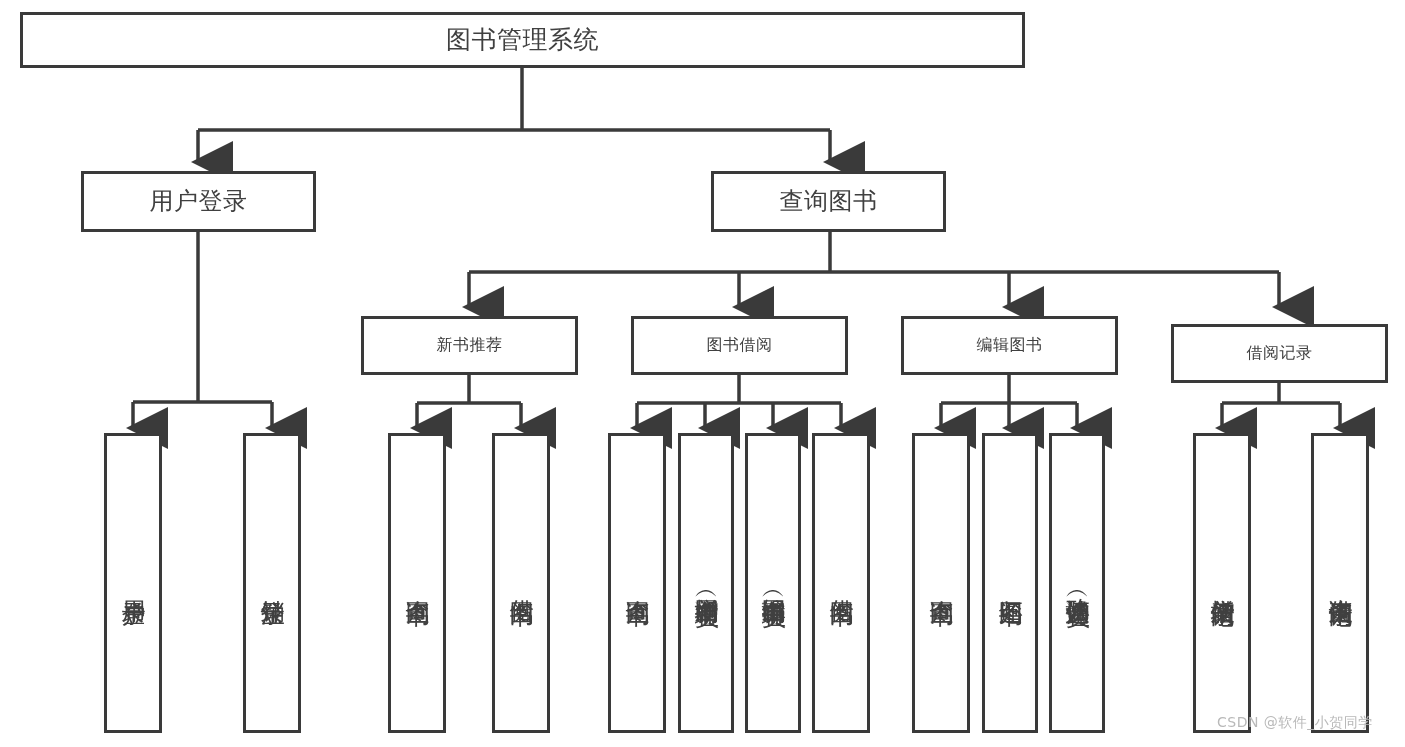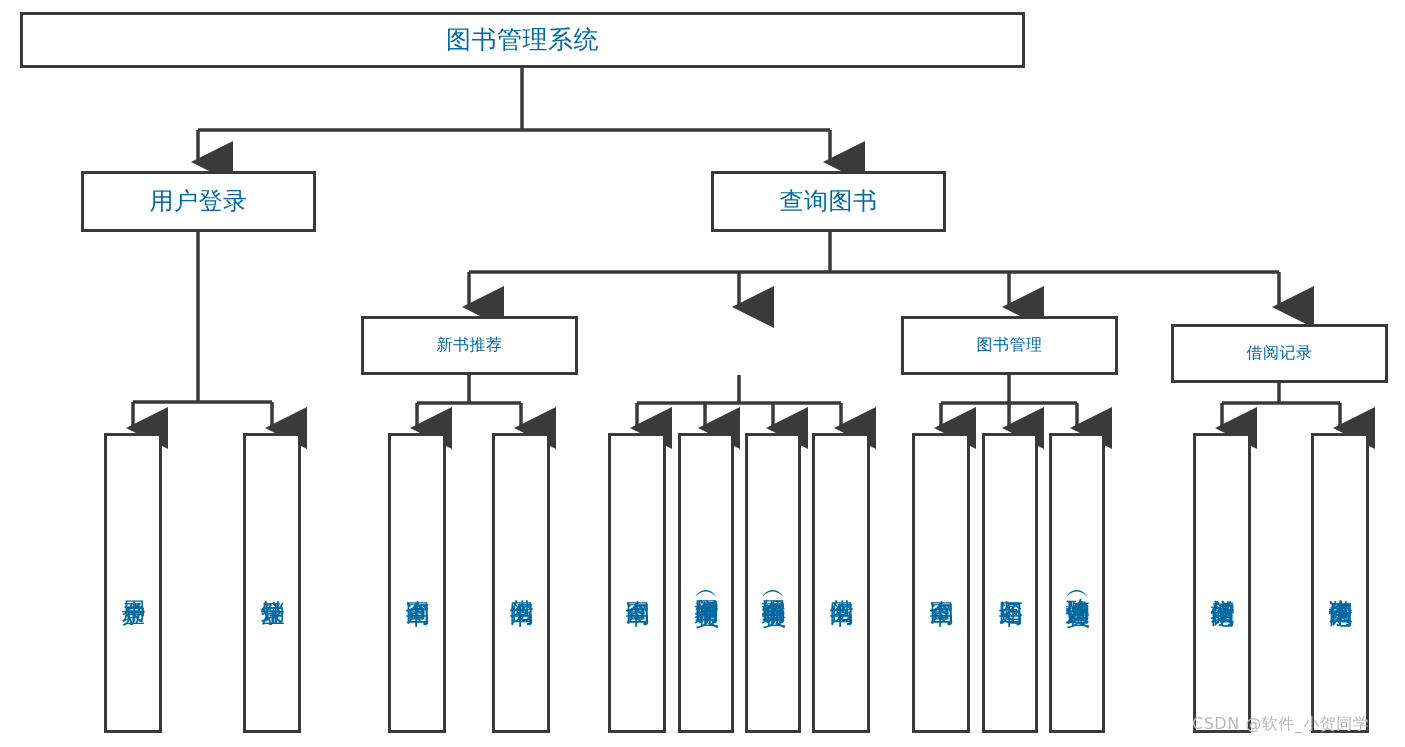--- a/index.html
+++ b/index.html
@@ -26,21 +26,21 @@
     pointer-events: none;
   }
   .node {
     position: absolute;
     box-sizing: border-box;
     border: 3px solid #3a3a3a;
     background: #ffffff;
     display: flex;
     align-items: center;
     justify-content: center;
-    color: #0369a1;
+    color: #404040;
     z-index: 2;
     font-family: Liberation Serif, serif;
   }
   .node .label {
     display: block;
     text-align: center;
     line-height: 1.06;
     letter-spacing: 0.5px;
   }
   .node.root .label { font-size: 25px; }
@@ -55,25 +55,26 @@
     writing-mode: vertical-rl;
     text-orientation: upright;
     font-size: 24px;
     line-height: 1.22;
     letter-spacing: 1px;
     max-height: 100%;
   }
   .watermark {
     position: absolute;
     color: #b9b9b9;
-    font-size: 16px;
+    font-size: 14px;
     letter-spacing: 0.5px;
     white-space: nowrap;
     z-index: 5;
     font-family: "DejaVu Sans", "Liberation Sans", sans-serif;
+    margin-left: 25px;
   }
 </style>
 </head>
 <body>
 
 <div id="canvas">
 
   <svg id="edges" viewBox="0 0 1405 747">
     <defs>
       <marker id="arrow" viewBox="0 0 12 12" refX="6" refY="10" markerWidth="12" markerHeight="12" orient="auto">
@@ -131,22 +132,25 @@
   <div class="node level2" style="left:81px; top:171px; width:235px; height:61px;">
     <span class="label">用户登录</span>
   </div>
   <div class="node level2" style="left:711px; top:171px; width:235px; height:61px;">
     <span class="label">查询图书</span>
   </div>
 
   <div class="node level3" style="left:361px; top:316px; width:217px; height:59px;">
     <span class="label">新书推荐</span>
   </div>
+  <div class="node level3" style="left:631px; top:316px; width:217px; height:59px;">
+    <span class="label">图书借阅</span>
+  </div>
   <div class="node level3" style="left:901px; top:316px; width:217px; height:59px;">
-    <span class="label">图书管理</span>
+    <span class="label">编辑图书</span>
   </div>
   <div class="node level3" style="left:1171px; top:324px; width:217px; height:59px;">
     <span class="label">借阅记录</span>
   </div>
 
   <div class="node leaf" style="left:104px; top:433px; width:58px; height:300px;">
     <span class="label">用户登录</span>
   </div>
   <div class="node leaf" style="left:243px; top:433px; width:58px; height:300px;">
     <span class="label">注销登录</span>

